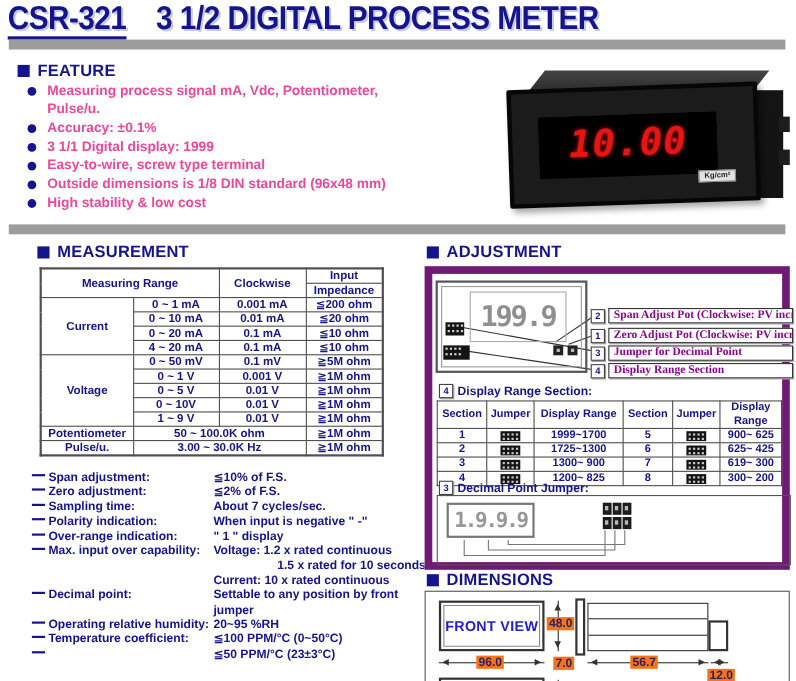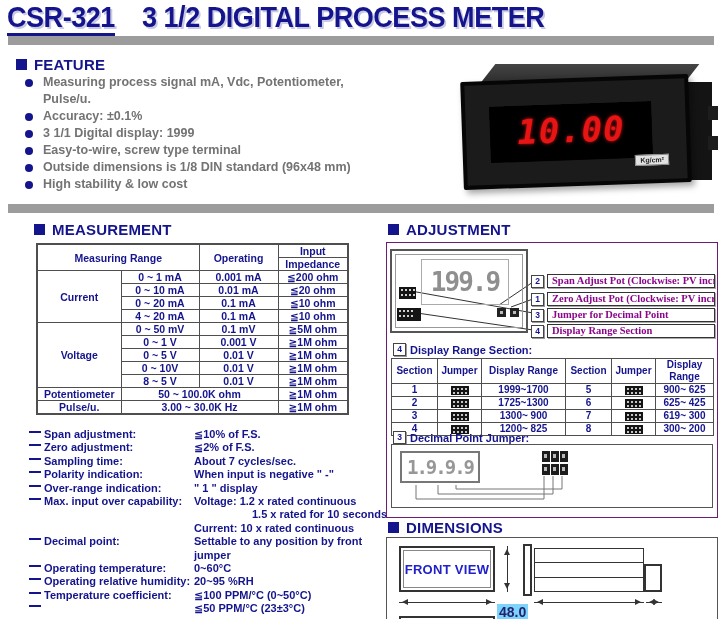--- a/index.html
+++ b/index.html
@@ -20,21 +20,21 @@
   .bar1 { top:36px; } .bar2 { top:204px; }
 
   
   .sec-head { position:absolute; display:flex; align-items:center; gap:7px;
     color:#14148c; font-weight:bold; font-size:15px; letter-spacing:0.2px; }
   .sec-sq { width:11px; height:11px; background:#14148c; flex:none; }
 
   
   .feature-list { position:absolute; left:24px; top:74px; width:356px; }
   .feature-item { position:relative; padding-left:19px; font-size:12.5px; font-weight:bold;
-    line-height:17px; color:#737373; }
+    line-height:17px; color:#ec4899; }
   .bullet { position:absolute; left:1px; top:5px; width:8px; height:8px; border-radius:50%;
     background:#14148c; }
 
   
   .photo { position:absolute; left:452px; top:58px; width:268px; height:142px; }
   .ph-flange { position:absolute; right:8px; top:24px; width:34px; height:98px; background:#141414; }
   .ph-tab { position:absolute; right:2px; width:10px; height:14px; background:#1d1d1d; }
   .ph-tab.t1 { top:48px; } .ph-tab.t2 { top:78px; }
   .ph-top { position:absolute; left:34px; top:6px; width:204px; height:24px;
     background:linear-gradient(#454545,#262626); transform:skewX(-38deg); }
@@ -62,21 +62,21 @@
   .specs { position:absolute; left:44px; top:428px; width:344px; }
   .spec-row { display:flex; font-size:11px; font-weight:bold; line-height:13.4px;
     color:#14148c; position:relative; }
   .spec-label { width:150px; flex:none; }
   .spec-value { flex:1; }
   .spec-value.indent { padding-left:58px; }
   .dash { position:absolute; left:-15px; top:3px; width:12px; height:2px; background:#14148c; }
 
   
   .adj-box { position:absolute; left:386px; top:242px; width:332px; height:276px;
-    border:1px solid #701a75; background:#fff; }
+    border:7px solid #701a75; background:#fff; }
   .m-outer { position:absolute; left:3px; top:6px; width:138px; height:84px; border:2px solid #555; }
   .m-inner { position:absolute; left:3px; top:3px; right:3px; bottom:3px; border:1px solid #999; }
   .m-disp  { position:absolute; left:29px; top:8px; width:88px; height:46px; border:1px solid #aaa;
     color:#8f8f8f; font-family:"DejaVu Sans Mono",monospace; font-weight:bold; font-size:26px;
     line-height:44px; text-align:center; letter-spacing:-2px; }
   .jblk { background:#141414; position:absolute; }
   .jblk::after { content:""; position:absolute; left:2px; top:2px; width:2px; height:2px; background:#cfcfcf;
     box-shadow:4px 0 #cfcfcf,8px 0 #cfcfcf,12px 0 #cfcfcf,0 5px #cfcfcf,4px 5px #cfcfcf,8px 5px #cfcfcf,12px 5px #cfcfcf; }
   .m-j1 { left:7px; top:36px; width:17px; height:12px; }
   .m-j2 { left:5px; top:57px; width:24px; height:13px; }
@@ -127,22 +127,22 @@
   .arr-h { position:absolute; border-top:1px solid #333; }
   .arr-h::before { content:""; position:absolute; left:0; top:-4px;
     border:3.5px solid transparent; border-right:6px solid #333; }
   .arr-h::after { content:""; position:absolute; right:0; top:-4px;
     border:3.5px solid transparent; border-left:6px solid #333; }
   .arr-v { position:absolute; border-left:1px solid #333; }
   .arr-v::before { content:""; position:absolute; top:0; left:-4px;
     border:3.5px solid transparent; border-bottom:6px solid #333; }
   .arr-v::after { content:""; position:absolute; bottom:0; left:-4px;
     border:3.5px solid transparent; border-top:6px solid #333; }
-  .dim-num { position:absolute; font-size:14px; font-weight:bold; color:#23236e;
-    background:#7dd3fc; padding:0 2px; z-index:2;margin-top:43px; }
+  .dim-num { position:absolute; font-size:11px; font-weight:bold; color:#23236e;
+    background:#f97316; padding:0 2px; z-index:2; }
 </style>
 </head>
 <body>
 
 <div class="page">
 
   <div class="title">
     <span class="model">CSR-321</span><span>3 1/2 DIGITAL PROCESS METER</span>
   </div>
   <div class="gray-bar bar1"></div>
@@ -183,21 +183,21 @@
   <table class="mtable">
     <colgroup>
         <col class="c0">
         <col class="c1">
         <col class="c2">
         <col class="c3">
       </colgroup>
     <tbody>
         <tr>
       <th colspan="2" rowspan="2">Measuring Range</th>
-      <th rowspan="2">Operating</th>
+      <th rowspan="2">Clockwise</th>
       <th>Input</th>
     </tr>
     <tr>
           <th>Impedance</th>
         </tr>
     <tr>
       <td rowspan="4">Current</td>
       <td>0 ~ 1 mA</td>
       <td>0.001 mA</td>
       <td>≦200 ohm</td>
@@ -232,21 +232,21 @@
       <td>0 ~ 5 V</td>
       <td>0.01 V</td>
       <td>≧1M ohm</td>
     </tr>
     <tr>
       <td>0 ~ 10V</td>
       <td>0.01 V</td>
       <td>≧1M ohm</td>
     </tr>
     <tr>
-      <td>8 ~ 5 V</td>
+      <td>1 ~ 9 V</td>
       <td>0.01 V</td>
       <td>≧1M ohm</td>
     </tr>
     <tr>
       <td>Potentiometer</td>
       <td colspan="2">50 ~ 100.0K ohm</td>
       <td>≧1M ohm</td>
     </tr>
     <tr>
       <td>Pulse/u.</td>
@@ -292,25 +292,20 @@
         <span class="spec-value indent">1.5 x rated for 10 seconds</span>
       </div>
     <div class="spec-row">
         <span class="spec-label"></span>
         <span class="spec-value">Current: 10 x rated continuous</span>
       </div>
     <div class="spec-row">
         <span class="dash"></span>
         <span class="spec-label">Decimal point:</span>
         <span class="spec-value">Settable to any position by front jumper</span>
-      </div>
-    <div class="spec-row">
-        <span class="dash"></span>
-        <span class="spec-label">Operating temperature:</span>
-        <span class="spec-value">0~60°C</span>
       </div>
     <div class="spec-row">
         <span class="dash"></span>
         <span class="spec-label">Operating relative humidity:</span>
         <span class="spec-value">20~95 %RH</span>
       </div>
     <div class="spec-row">
         <span class="dash"></span>
         <span class="spec-label">Temperature coefficient:</span>
         <span class="spec-value">≦100 PPM/°C (0~50°C)</span>

